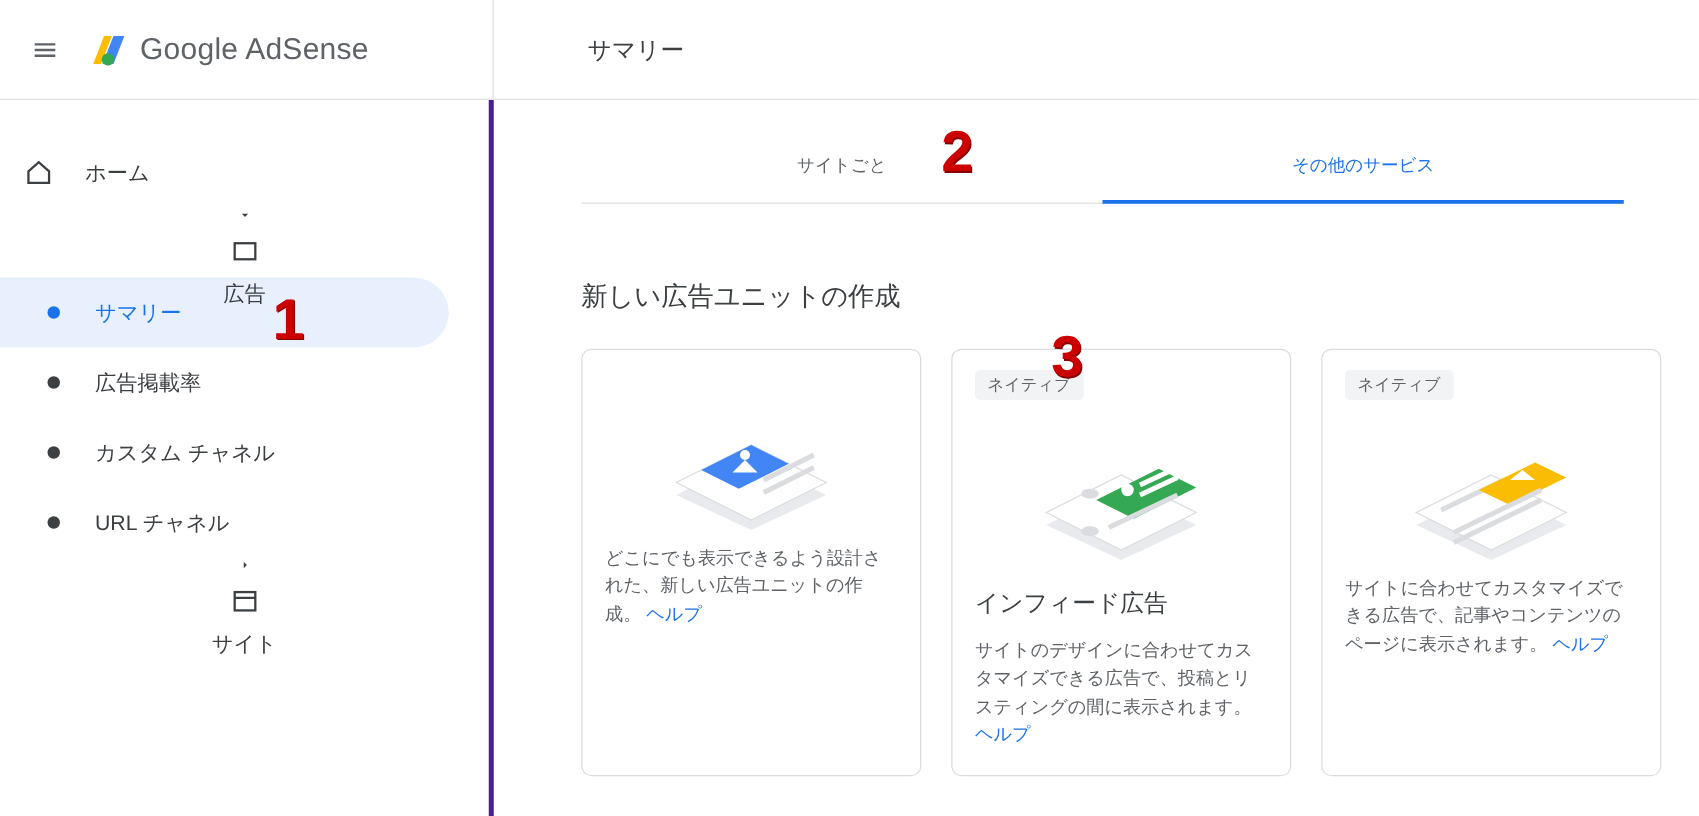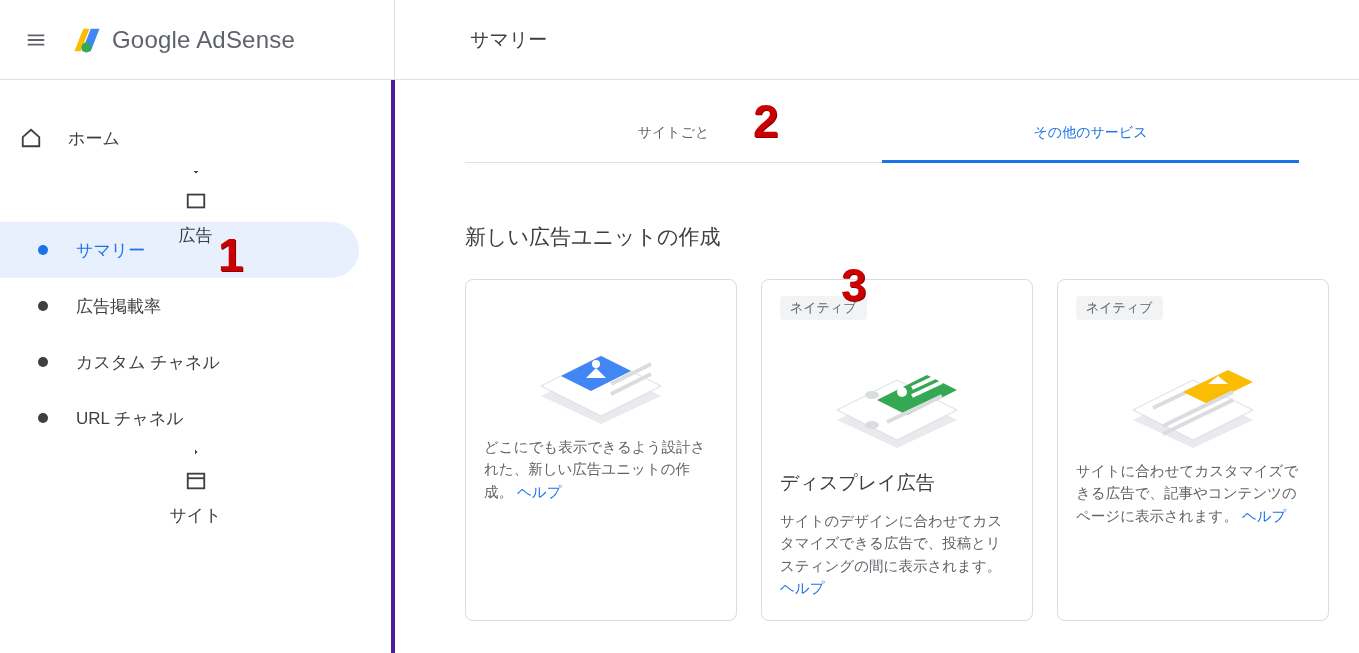--- a/index.html
+++ b/index.html
@@ -205,21 +205,21 @@
             <polygon points="30,80 90,50 150,80 90,110" fill="#fff" stroke="#dadce0"></polygon>
             <ellipse cx="65" cy="65" rx="7" ry="4" fill="#dadce0"></ellipse>
             <ellipse cx="65" cy="95" rx="7" ry="4" fill="#dadce0"></ellipse>
             <polygon points="70,70 120,45 150,60 100,85" fill="#34a853"></polygon>
             <circle cx="95" cy="62" r="5" fill="#fff"></circle>
             <line x1="105" y1="58" x2="135" y2="44" stroke="#fff" stroke-width="4"></line>
             <line x1="105" y1="66" x2="135" y2="52" stroke="#fff" stroke-width="4"></line>
             <line x1="80" y1="92" x2="135" y2="66" stroke="#dadce0" stroke-width="4"></line>
           </svg>
         </div>
-        <div class="card-title">ディスプレイ広告</div>
+        <div class="card-title">インフィード広告</div>
         <div class="card-desc">
           <span>サイトのデザインに合わせてカスタマイズできる広告で、投稿とリスティングの間に表示されます。</span>
           <a>ヘルプ</a>
         </div>
       </div>
 
       <div class="card">
         <div class="card-top">
           <span class="chip">ネイティブ</span>
         </div>

